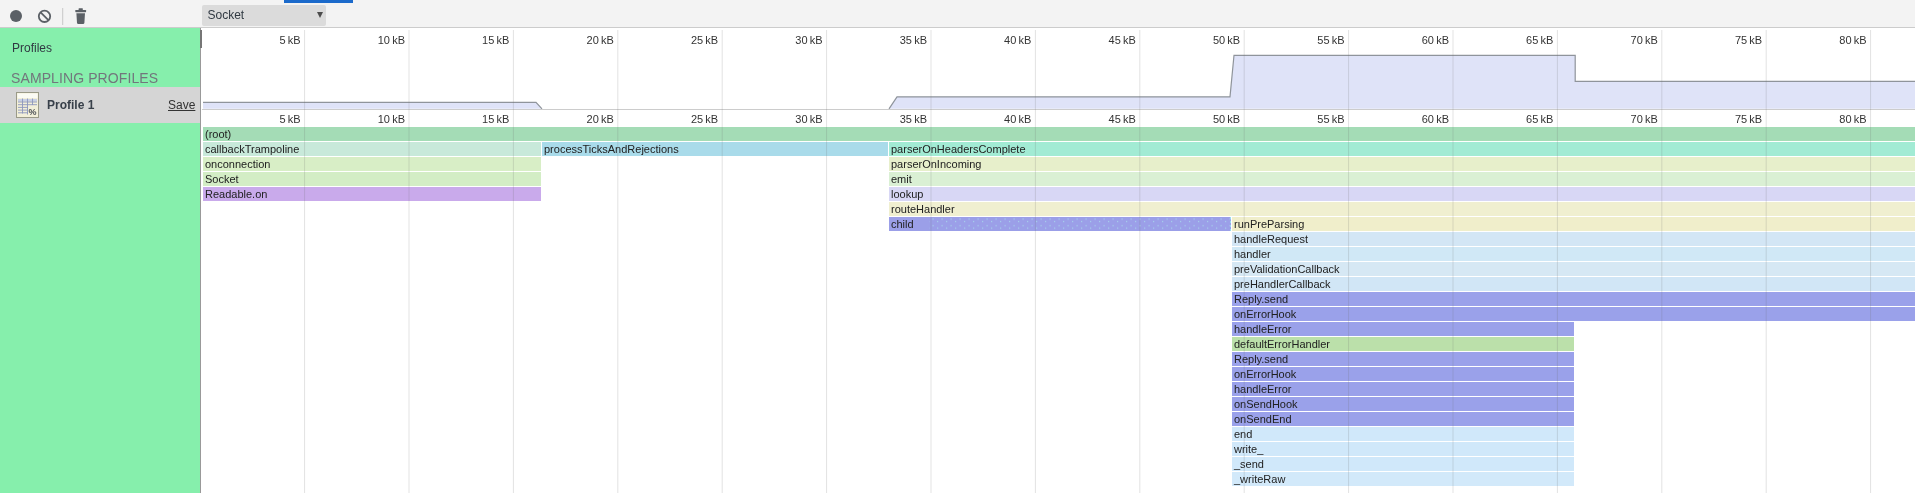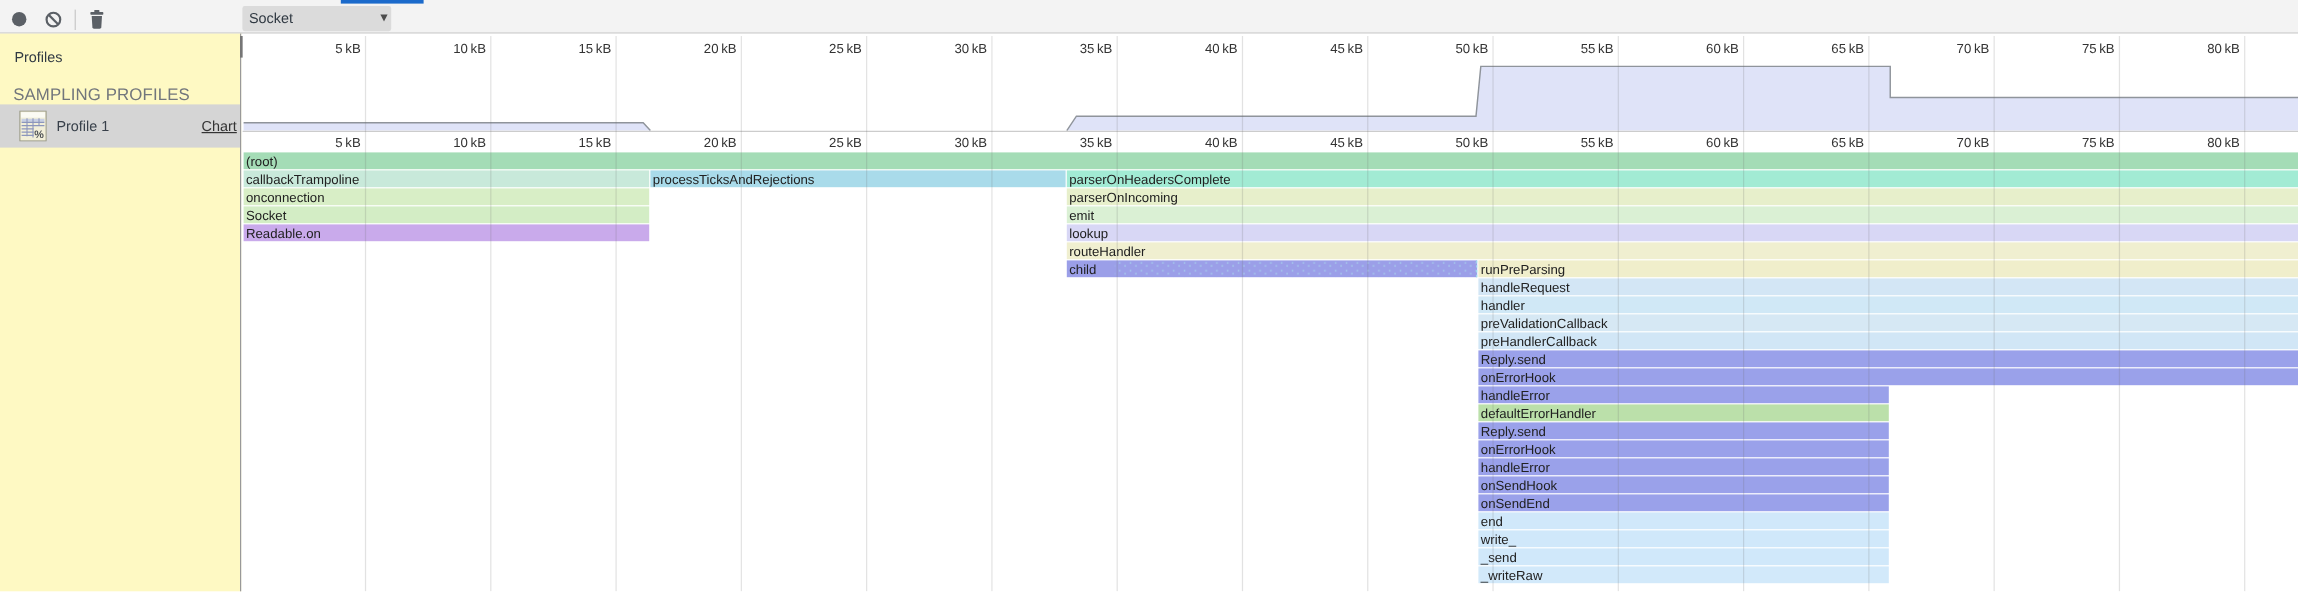--- a/index.html
+++ b/index.html
@@ -21,42 +21,42 @@
   </g>
 </svg>
 
 <div class="abs" style="left:284px;top:0;width:69px;height:2.5px;background:#1b6acb;"></div>
 
 <div class="abs" style="left:202px;top:5px;width:124px;height:21px;background:#dbdbdb;border-radius:2px;">
   <span style="position:absolute;left:5.5px;top:3px;font-size:12px;color:#303942;">Socket</span>
   <span style="position:absolute;right:3.5px;top:7px;width:0;height:0;border-left:3.5px solid transparent;border-right:3.5px solid transparent;border-top:6.5px solid #4c4c4c;"></span>
 </div>
 
-<div class="abs" style="left:0;top:28px;width:201px;height:465px;background:#fef9c3;border-right:1px solid #999;">
+<div class="abs" style="left:0;top:28px;width:201px;height:465px;background:#86efac;border-right:1px solid #999;">
   <div class="abs" style="left:12px;top:13px;font-size:12px;color:#303942;">Profiles</div>
   <div class="abs" style="left:11px;top:41.5px;font-size:14px;letter-spacing:0.1px;color:#72767c;">SAMPLING PROFILES</div>
   <div class="abs" style="left:0;top:59px;width:200px;height:36px;background:#d5d5d5;">
     <svg class="abs" style="left:16px;top:5px" width="23" height="26">
       <rect x="0.5" y="0.5" width="22" height="25" fill="#f2efd9" stroke="#9a9a88"></rect>
       <rect x="1.5" y="1.5" width="20" height="4.5" fill="#fbfbf4"></rect>
       <rect x="2" y="7" width="19" height="2.5" fill="#c8d0e4"></rect>
       <g stroke="#8c96bd" stroke-width="0.9">
         <line x1="2" y1="10" x2="21" y2="10"></line>
         <line x1="2" y1="12.7" x2="21" y2="12.7"></line>
         <line x1="2" y1="15.4" x2="12" y2="15.4"></line>
         <line x1="2" y1="18.1" x2="12" y2="18.1"></line>
         <line x1="2" y1="20.8" x2="12" y2="20.8"></line>
         <line x1="6.5" y1="6.5" x2="6.5" y2="21.5"></line>
         <line x1="11.5" y1="6.5" x2="11.5" y2="22.5"></line>
         <line x1="16.5" y1="6.5" x2="16.5" y2="13"></line>
       </g>
       <text x="12.5" y="23" style="font:bold 9px 'Liberation Sans';fill:#4e5256;">%</text>
     </svg>
-    <span class="abs" style="left:47px;top:11px;font-size:12px;color:#38404a;">Profile 1</span>
-    <span class="abs" style="left:168px;top:11px;font-size:12px;color:#333;text-decoration:underline;">Chart</span>
+    <span class="abs" style="left:47px;top:11px;font-size:12px;color:#38404a;font-weight:bold;">Profile 1</span>
+    <span class="abs" style="left:168px;top:11px;font-size:12px;color:#333;text-decoration:underline;">Save</span>
   </div>
 </div>
 
 <div class="abs" style="left:200px;top:30px;width:2.5px;height:18px;background:#767676;"></div>
 
 <svg class="abs" style="left:202px;top:28px" width="1713" height="465">
   <rect x="0" y="0" width="1713" height="465" fill="#fff"></rect>
   <defs>
       <pattern id="dots" width="9" height="6.5" patternUnits="userSpaceOnUse">
 

